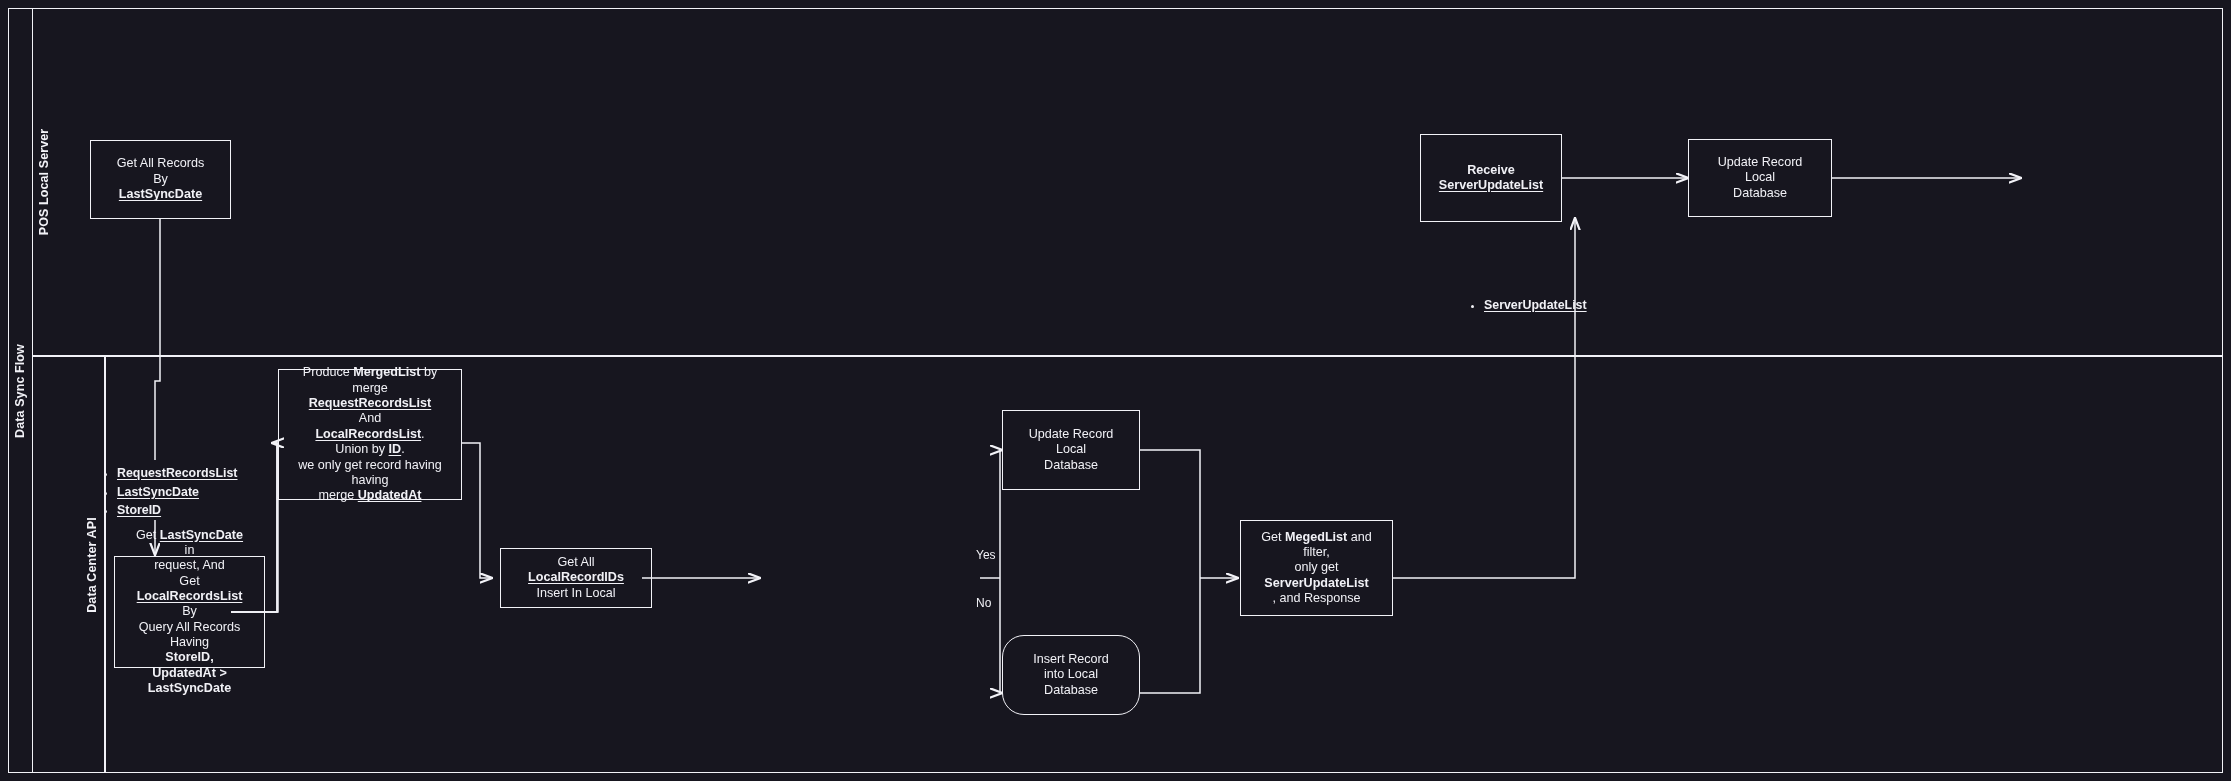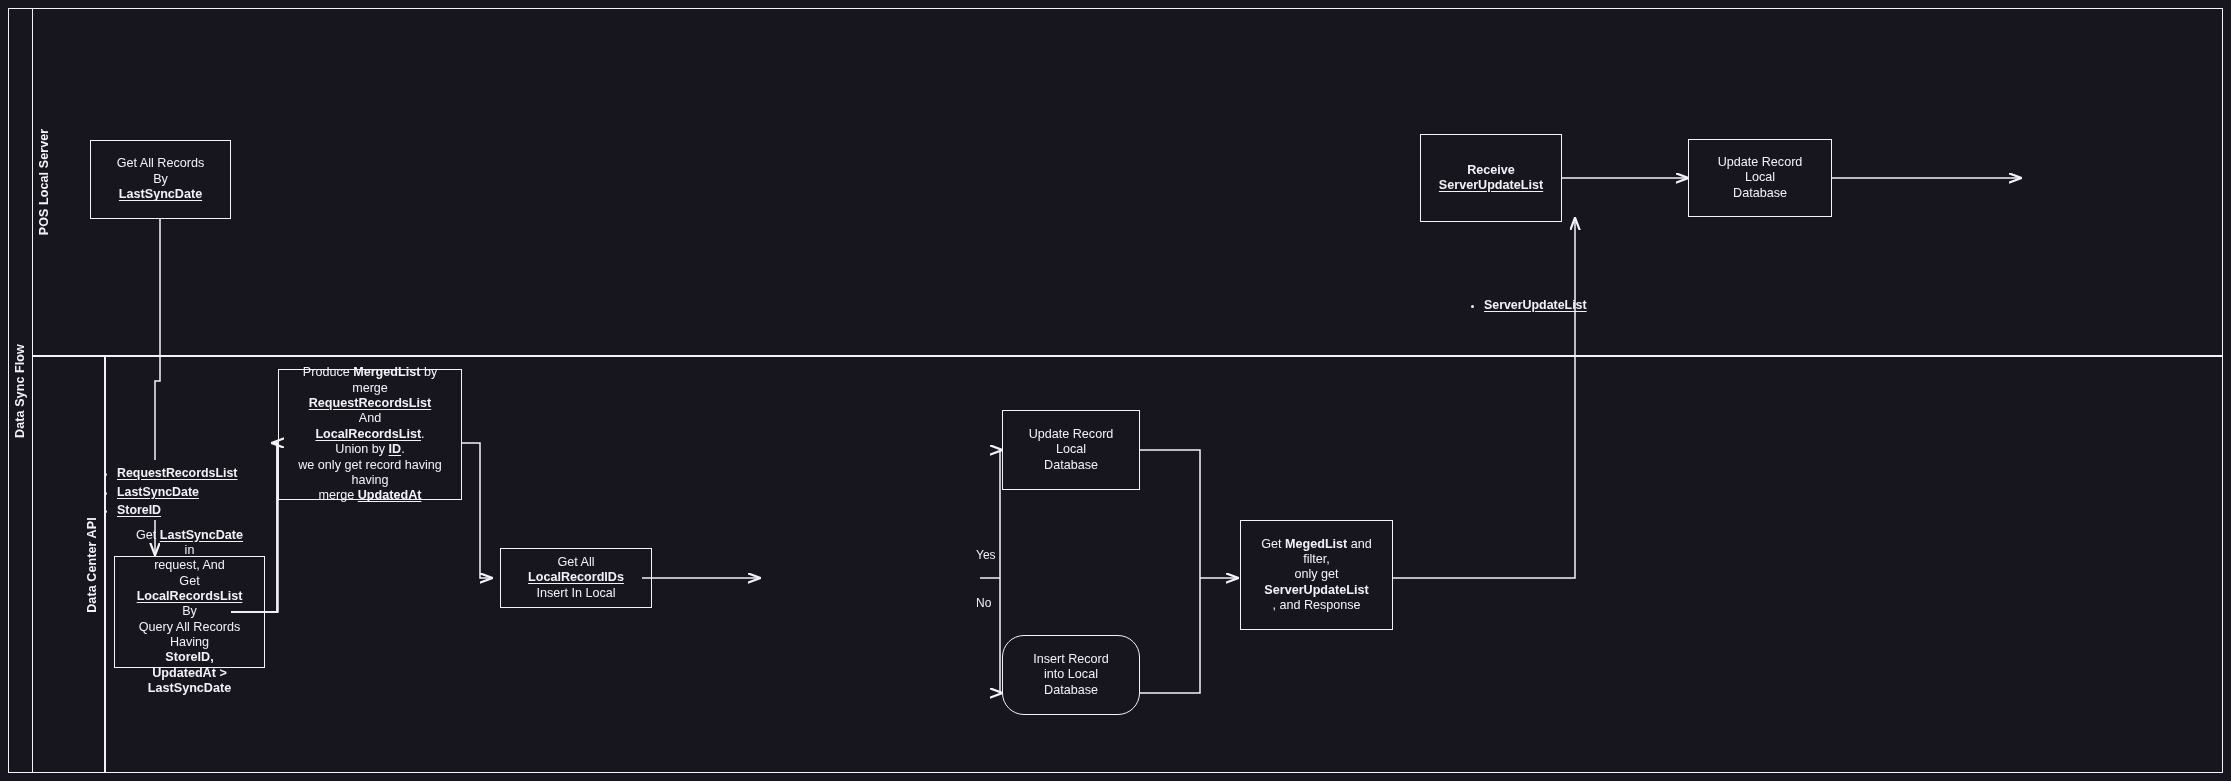--- a/index.html
+++ b/index.html
@@ -257,21 +257,21 @@
     </div>
   </div>
 
   <div class="node" style="left:1002px;top:635px;width:138px;height:80px;border-radius:22px;">
     <div>
       <span class="ln">Insert Record into Local</span>
       <span class="ln">Database</span>
     </div>
   </div>
 
-  <div class="node" style="left:1240px;top:520px;width:153px;height:110px;">
+  <div class="node" style="left:1240px;top:520px;width:153px;height:96px;">
     <div>
       <span class="ln"><span>Get </span><span class="b">MegedList</span><span> and filter,</span></span>
       <span class="ln">only get</span>
       <span class="ln b">ServerUpdateList</span>
       <span class="ln">, and Response</span>
     </div>
   </div>
 
 </div>
 

